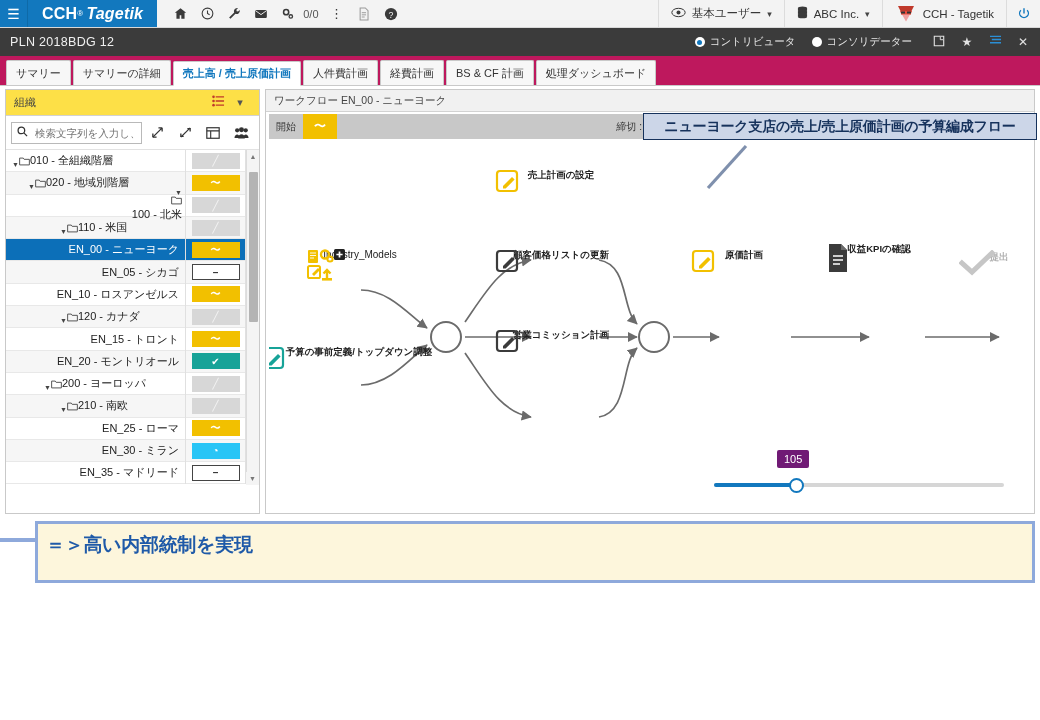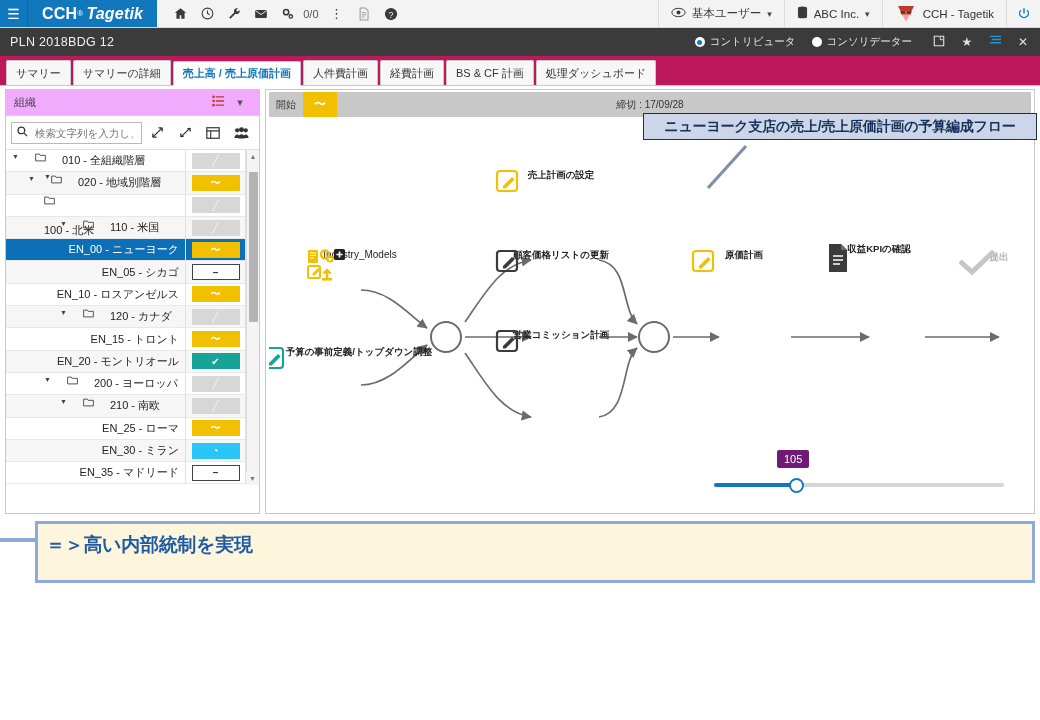--- a/index.html
+++ b/index.html
@@ -80,21 +80,21 @@
     border-radius:2px 2px 0 0;
   }
   .tab.active { background:#ffffff; color:#1278be; font-weight:bold; border-bottom:1px solid #fff; margin-bottom:-1px; }
 
   
   .leftpanel {
     position:absolute; top:89px; left:5px; width:255px; height:425px;
     background:#fff; border:1px solid #c9c9c9;
   }
   .lp-head {
-    height:26px; background:#f0abfc; border-bottom:1px solid #d2d2d2;
+    height:26px; background:#fde047; border-bottom:1px solid #d2d2d2;
     display:flex; align-items:center; padding:0 8px;
   }
   .lp-head .lbl { font-size:11px; color:#444; flex:1; }
   .lp-head .ic { width:22px; text-align:center; font-size:12px; color:#c0392b; }
   .lp-head .ic.grey { color:#555; font-size:11px; }
 
   .lp-search {
     height:34px; display:flex; align-items:center; padding:0 5px; gap:2px;
     border-bottom:1px solid #e2e2e2; background:#fff;
   }
@@ -119,21 +119,21 @@
   .lp-colhead .c3 { width:14px; border-left:1px solid #d7d7d7; height:100%; }
 
   .treewrap { position:relative; height:335px; overflow:hidden; }
   .trow {
     height:22.3px; display:flex; align-items:center;
     border-bottom:1px solid #e8e8e8; font-size:11px; color:#222;
   }
   .trow.alt { background:#f6f6f6; }
   .trow.sel { background:#0c6fb8; color:#fff; }
   .trow .tcell {
-    flex:1; display:flex; align-items:flex-start; gap:16px; overflow:hidden;
+    flex:1; display:flex; align-items:flex-end; gap:0; overflow:hidden;
     white-space:nowrap; padding-right:3px;
   }
   .trow .caret { font-size:7px; color:#444; }
   .trow .folder { font-size:10px; color:#555; }
   .trow .st {
     width:60px; height:22.3px; border-left:1px solid #e0e0e0;
     display:flex; align-items:center; justify-content:center;
   }
   .chip {
     width:48px; height:16px; display:flex; align-items:center; justify-content:center;
@@ -585,20 +585,21 @@
         </div>
       <div class="vscroll">
         <div class="arrow">▲</div>
         <div class="thumb"></div>
       </div>
       <div style="position:absolute;right:0;bottom:0;width:13px;height:13px;display:flex;align-items:center;justify-content:center;font-size:7px;color:#777;background:#f4f4f4;">▼</div>
     </div>
   </div>
 
   <div class="rightpanel">
+    <div class="rp-head">ワークフロー EN_00 - ニューヨーク</div>
 
     <div class="wfbar">
       <div class="start">開始</div>
       <div class="badge">〜</div>
       <div class="due">締切 : 17/09/28</div>
     </div>
 
     <div class="canvas">
       <svg width="764" height="372">
         <defs>

